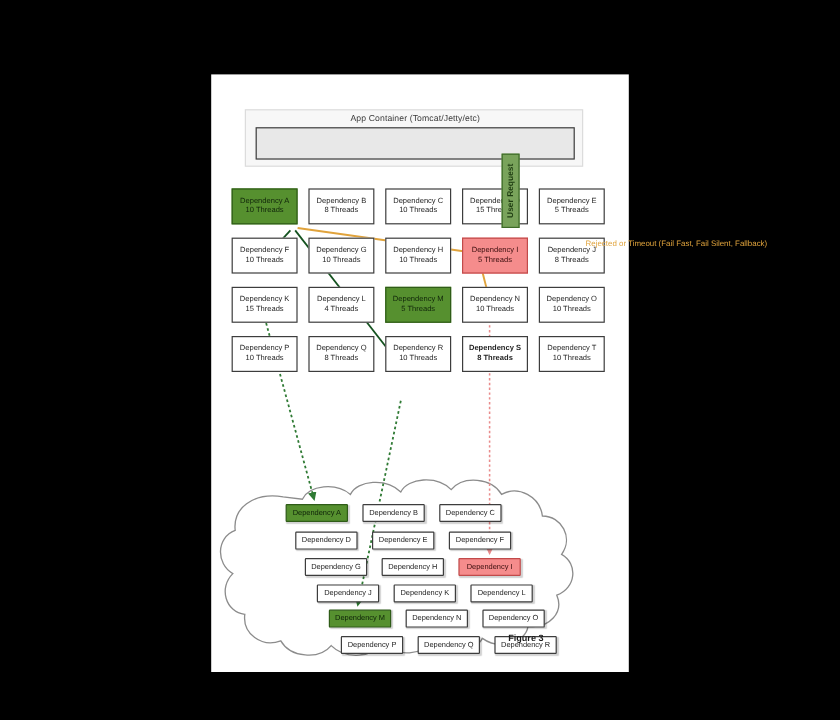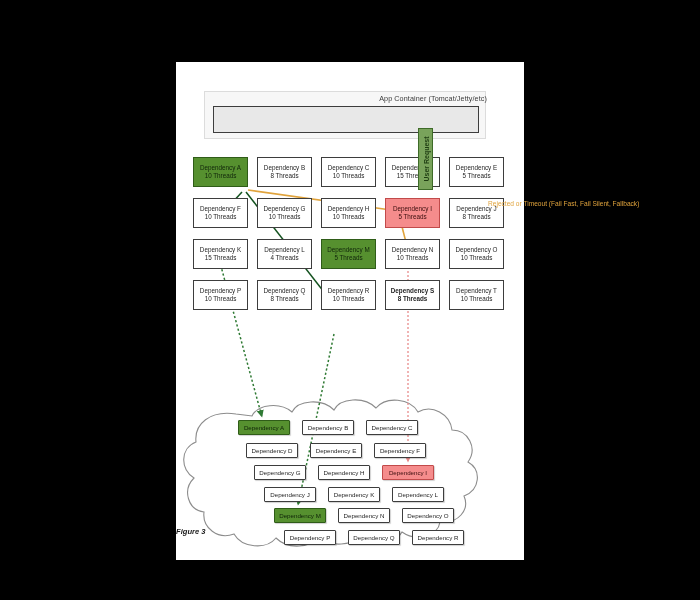--- a/index.html
+++ b/index.html
@@ -18,21 +18,21 @@
 
   
   #vec{position:absolute;left:0;top:0;width:348px;height:498px;overflow:visible;}
 
   
   .app-container{
     position:absolute;left:28px;top:29px;width:282px;height:48px;
     background:#f7f7f7;border:1px solid #dcdcdc;box-sizing:border-box;
   }
   .app-container-title{
-    position:absolute;left:0;top:2px;width:282px;text-align:right;
+    position:absolute;left:0;top:2px;width:282px;text-align:center;
     font-size:7.2px;color:#3a3a3a;letter-spacing:.1px;
   }
   .app-container-inner{
     position:absolute;left:8px;top:14px;width:266px;height:27px;
     background:#e8e8e8;border:1px solid #3d3d3d;box-sizing:border-box;
   }
 
   
   .user-request{
     position:absolute;left:242px;top:66px;width:15px;height:62px;
@@ -72,22 +72,22 @@
     border:1px solid #3d3d3d;background:#ffffff;box-sizing:border-box;
     display:flex;align-items:center;justify-content:center;
     font-size:6.2px;color:#242424;border-radius:1px;
     box-shadow:1px 1px 1px rgba(0,0,0,.18);
   }
   .cbox.green{background:#56902f;border-color:#2f5c18;color:#0e2208;}
   .cbox.red{background:#f58c8c;border-color:#c14a4a;color:#3a0d0d;}
 
   
   .caption{
-    position:absolute;left:0;top:465px;width:277px;text-align:left;
-    font-size:7.6px;font-weight:700;color:#1a1a1a;font-style:italic;
+    position:absolute;left:0;top:465px;width:277px;text-align:right;
+    font-size:7.6px;font-weight:700;color:#1a1a1a;
   }
 </style>
 </head>
 <body>
 
 <div id="screen">
 
   <div id="page">
     <div id="figure-area">
 

